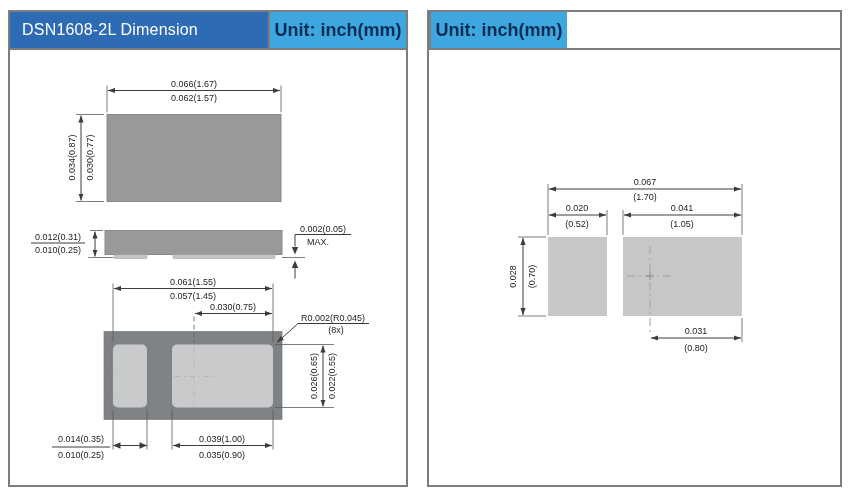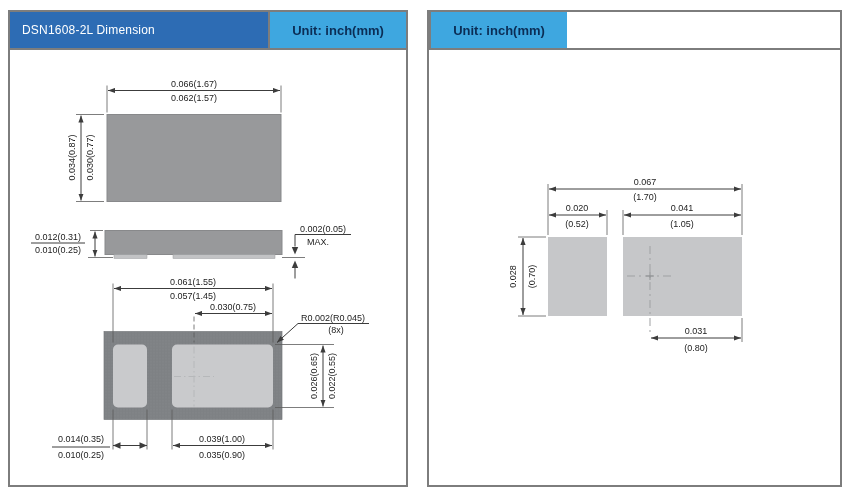--- a/index.html
+++ b/index.html
@@ -1,22 +1,22 @@
 <!DOCTYPE html>
 <html><head>
 <meta charset="utf-8">
 <style>
   html,body{margin:0;padding:0;background:#ffffff;}
   body{width:850px;height:499px;position:relative;font-family:"Liberation Sans",sans-serif;}
   .panel{position:absolute;top:10px;height:477px;background:#ffffff;border:2px solid #7d7d7d;box-sizing:border-box;}
   #panel-left{left:8px;width:400px;}
   #panel-right{left:427px;width:415px;}
   .panel-header{display:flex;height:36px;border-bottom:2px solid #7d7d7d;}
-  .panel-title{flex:1;background:#2d6cb4;color:#ffffff;display:flex;align-items:center;padding-left:12px;font-size:12px;letter-spacing:.2px;}
-  .unit-box{width:136px;background:#3ea7e0;color:#0b2d55;font-weight:bold;font-size:13px;display:flex;align-items:center;justify-content:center;border-left:2px solid #7d7d7d;}
+  .panel-title{flex:1;background:#2d6cb4;color:#ffffff;display:flex;align-items:center;padding-left:12px;font-size:16px;letter-spacing:.2px;}
+  .unit-box{width:136px;background:#3ea7e0;color:#0b2d55;font-weight:bold;font-size:18px;display:flex;align-items:center;justify-content:center;border-left:2px solid #7d7d7d;}
   .drawing{display:block;width:100%;height:437px;}
   svg text{font-family:"Liberation Sans",sans-serif;font-size:9px;fill:#1c1c1c;}
   svg .dim{stroke:#3c3c3c;stroke-width:1;fill:none;}
   svg .ext{stroke:#5c5c5c;stroke-width:0.8;fill:none;}
   svg .ctr{stroke:#b6b8ba;stroke-width:1;fill:none;stroke-dasharray:7 3 1.5 3;}
   svg .ctr2{stroke:#9fa1a3;stroke-width:1;fill:none;stroke-dasharray:8 4 2 4;}
   svg .arr{fill:#3c3c3c;stroke:none;}
 </style>
 </head>
 <body>

